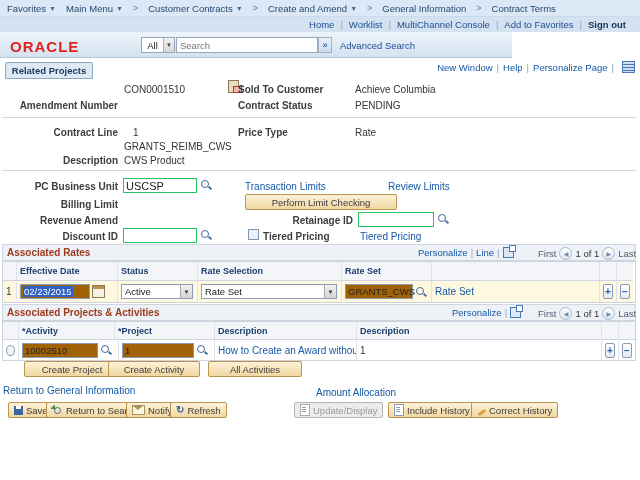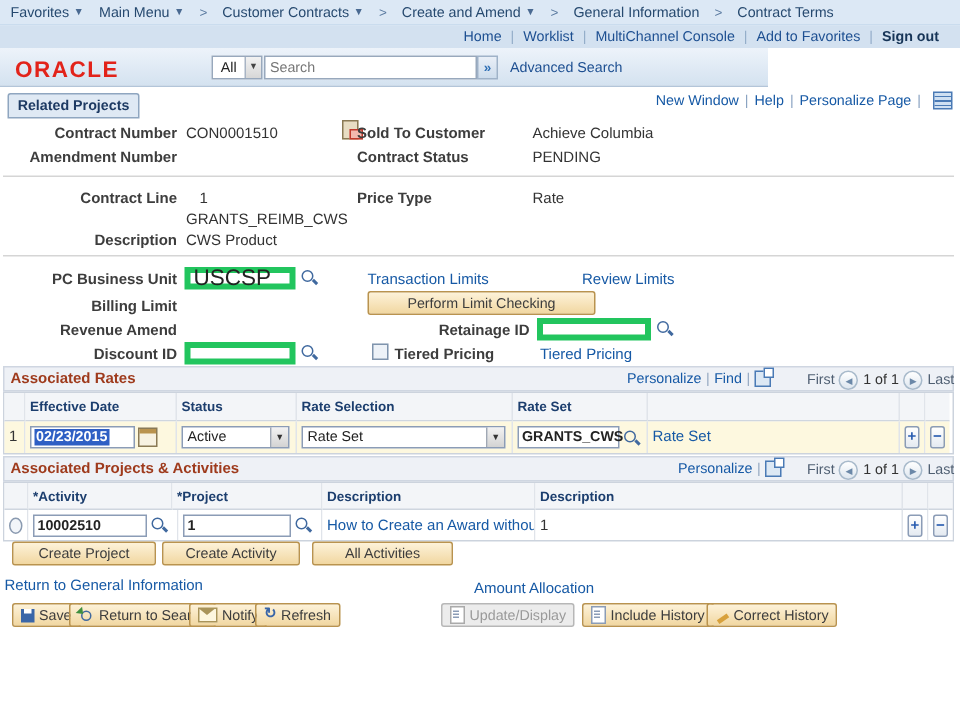--- a/index.html
+++ b/index.html
@@ -43,22 +43,22 @@
   .tab{position:absolute;left:5px;top:62px;width:88px;height:17px;background:#dfe9f4;border:1px solid #8fa6c0;
        border-radius:2px 2px 0 0;display:flex;align-items:center;justify-content:center;
        color:#1d3a63;font-weight:bold;font-size:9.5px;box-sizing:border-box;cursor:pointer;}
 
   
   .lbl{position:absolute;font-weight:bold;color:#3d3d3d;white-space:nowrap;}
   .val{position:absolute;color:#333;white-space:nowrap;}
   .llbl{left:0;width:118px;text-align:right;}
   .rlbl{left:238px;width:110px;text-align:left;}
   .link{position:absolute;color:#1659a5;cursor:pointer;white-space:nowrap;}
-  .inp{position:absolute;height:15px;border:4px solid #22c55e;background:#fff;box-sizing:border-box;
-       font-size:15px;color:#222;display:flex;align-items:center;padding:0 2px;}
+  .inp{position:absolute;height:15px;border:1px solid #22c55e;background:#fff;box-sizing:border-box;
+       font-size:11px;color:#222;display:flex;align-items:center;padding:0 2px;}
   .zoom-ic{position:absolute;width:12px;height:12px;cursor:pointer;}
   .zoom-ic::before{content:"";position:absolute;left:1px;top:1px;width:6px;height:6px;
        border:1.5px solid #40699f;border-radius:50%;}
   .zoom-ic::after{content:"";position:absolute;left:8px;top:8px;width:4px;height:2px;background:#40699f;
        transform:rotate(45deg);}
   .hrule{position:absolute;left:2px;width:634px;border-top:1px solid #d5d5d5;}
 
   .btn{background:linear-gradient(#fdf2d9,#f1d7a1);border:1px solid #b9934f;border-radius:2px;color:#3d3d3d;
        font-size:9.5px;display:flex;align-items:center;justify-content:center;box-sizing:border-box;cursor:pointer;
        font-family:"Liberation Sans",sans-serif;}
@@ -82,22 +82,22 @@
   .navtxt{color:#4f5f72;}
 
   
   .grid{position:absolute;left:2px;width:634px;border:1px solid #ccd3dd;box-sizing:border-box;}
   .grow{display:flex;}
   .gcell{border-right:1px solid #e0e4ea;box-sizing:border-box;display:flex;align-items:center;padding:0 3px;
          position:relative;overflow:hidden;white-space:nowrap;}
   .ghead .gcell{background:#f3f5f8;border-bottom:1px solid #cfd6df;color:#1c3e6e;font-weight:bold;font-size:9px;}
   .yellow .gcell{background:#fdf8df;}
   .white .gcell{background:#fff;}
-  .cell-inp{height:15px;border:1px solid #8b9cb6;background:#ffffff;box-sizing:border-box;display:flex;
-         align-items:center;padding:0 2px;font-size:9.5px;color:#222;font-weight:bold;}
+  .cell-inp{height:15px;border:1px solid #8b9cb6;background:#a16207;box-sizing:border-box;display:flex;
+         align-items:center;padding:0 2px;font-size:9.5px;color:#222;}
   .selbox{height:15px;border:1px solid #8b9cb6;background:#fff;box-sizing:border-box;display:flex;align-items:center;
          font-size:9.5px;color:#222;cursor:pointer;}
   .selbox .stxt{flex:1;padding:0 3px;overflow:hidden;}
   .selbox .dd{width:11px;height:100%;background:linear-gradient(#f2f2f2,#d3d3d3);border-left:1px solid #a0a8b4;
          display:flex;align-items:center;justify-content:center;font-size:6px;color:#333;}
   .cal-ic{width:11px;height:11px;border:1px solid #8a7a55;background:#f7f2e2;position:relative;margin-left:2px;cursor:pointer;}
   .cal-ic::before{content:"";position:absolute;left:0;top:0;width:100%;height:3px;background:#b9934f;}
   .zoom-ic2{position:relative;width:12px;height:12px;margin-left:2px;cursor:pointer;flex:none;}
   .zoom-ic2::before{content:"";position:absolute;left:1px;top:1px;width:6px;height:6px;border:1.5px solid #40699f;border-radius:50%;}
   .zoom-ic2::after{content:"";position:absolute;left:8px;top:8px;width:4px;height:2px;background:#40699f;transform:rotate(45deg);}
@@ -184,21 +184,20 @@
     <span class="sep">|</span>
     <span class="link" style="position:static">Help</span>
     <span class="sep">|</span>
     <span class="link" style="position:static">Personalize Page</span>
     <span class="sep">|</span>
     <span class="grid-ic"></span>
   </div>
 
   <div class="tab">Related Projects</div>
 
-  <span class="lbl llbl" style="top:84px">Contract Number</span>
   <span class="val" style="left:124px;top:84px">CON0001510</span>
   <span class="notes-ic" style="left:228px;top:80px">
       <span class="pad"></span>
       <span class="red"></span>
     </span>
   <span class="lbl rlbl" style="top:84px">Sold To Customer</span>
   <span class="val" style="left:355px;top:84px">Achieve Columbia</span>
 
   <span class="lbl llbl" style="top:100px">Amendment Number</span>
   <span class="lbl rlbl" style="top:100px">Contract Status</span>
@@ -238,21 +237,21 @@
   <span class="checkbox" style="left:248px;top:229px"></span>
   <span class="lbl" style="position:absolute;left:263px;top:231px">Tiered Pricing</span>
   <span class="link" style="left:360px;top:231px">Tiered Pricing</span>
 
   <div class="secbar" style="top:244px">
     <span class="sectitle">Associated Rates</span>
   </div>
   <div class="secctrl" style="left:418px;top:247px">
     <span class="link" style="position:static">Personalize</span>
     <span style="color:#93a7c0;margin:0 3px">|</span>
-    <span class="link" style="position:static">Find</span>
+    <span class="link" style="position:static">Line</span>
     <span style="color:#93a7c0;margin:0 3px">|</span>
     <span class="popout-ic"></span>
   </div>
   <div class="secctrl" style="left:538px;top:247px;gap:3px">
     <span class="navtxt">First</span>
     <span class="nav-arrow">◀</span>
     <span>1 of 1</span>
     <span class="nav-arrow">▶</span>
     <span class="navtxt">Last</span>
   </div>
@@ -348,21 +347,21 @@
       <div class="gcell" style="width:245px;height:20px">1</div>
       <div class="gcell" style="width:17px;height:20px">
           <span class="pm">+</span>
         </div>
       <div class="gcell" style="width:16px;height:20px;border-right:none">
           <span class="pm">−</span>
         </div>
     </div>
   </div>
 
-  <button class="btn" style="position:absolute;left:8px;top:361px;width:96px;height:16px">Create Project</button>
+  <button class="btn" style="position:absolute;left:24px;top:361px;width:96px;height:16px">Create Project</button>
   <button class="btn" style="position:absolute;left:208px;top:361px;width:94px;height:16px">All Activities</button>
   <button class="btn" style="position:absolute;left:108px;top:361px;width:92px;height:16px">Create Activity</button>
 
   <span class="link" style="left:3px;top:385px">Return to General Information</span>
   <span class="link" style="left:316px;top:387px">Amount Allocation</span>
 
   <button class="btn tbtn" style="left:8px;top:402px">
       <span class="ic-save"></span>
       <span>Save</span>
     </button>

